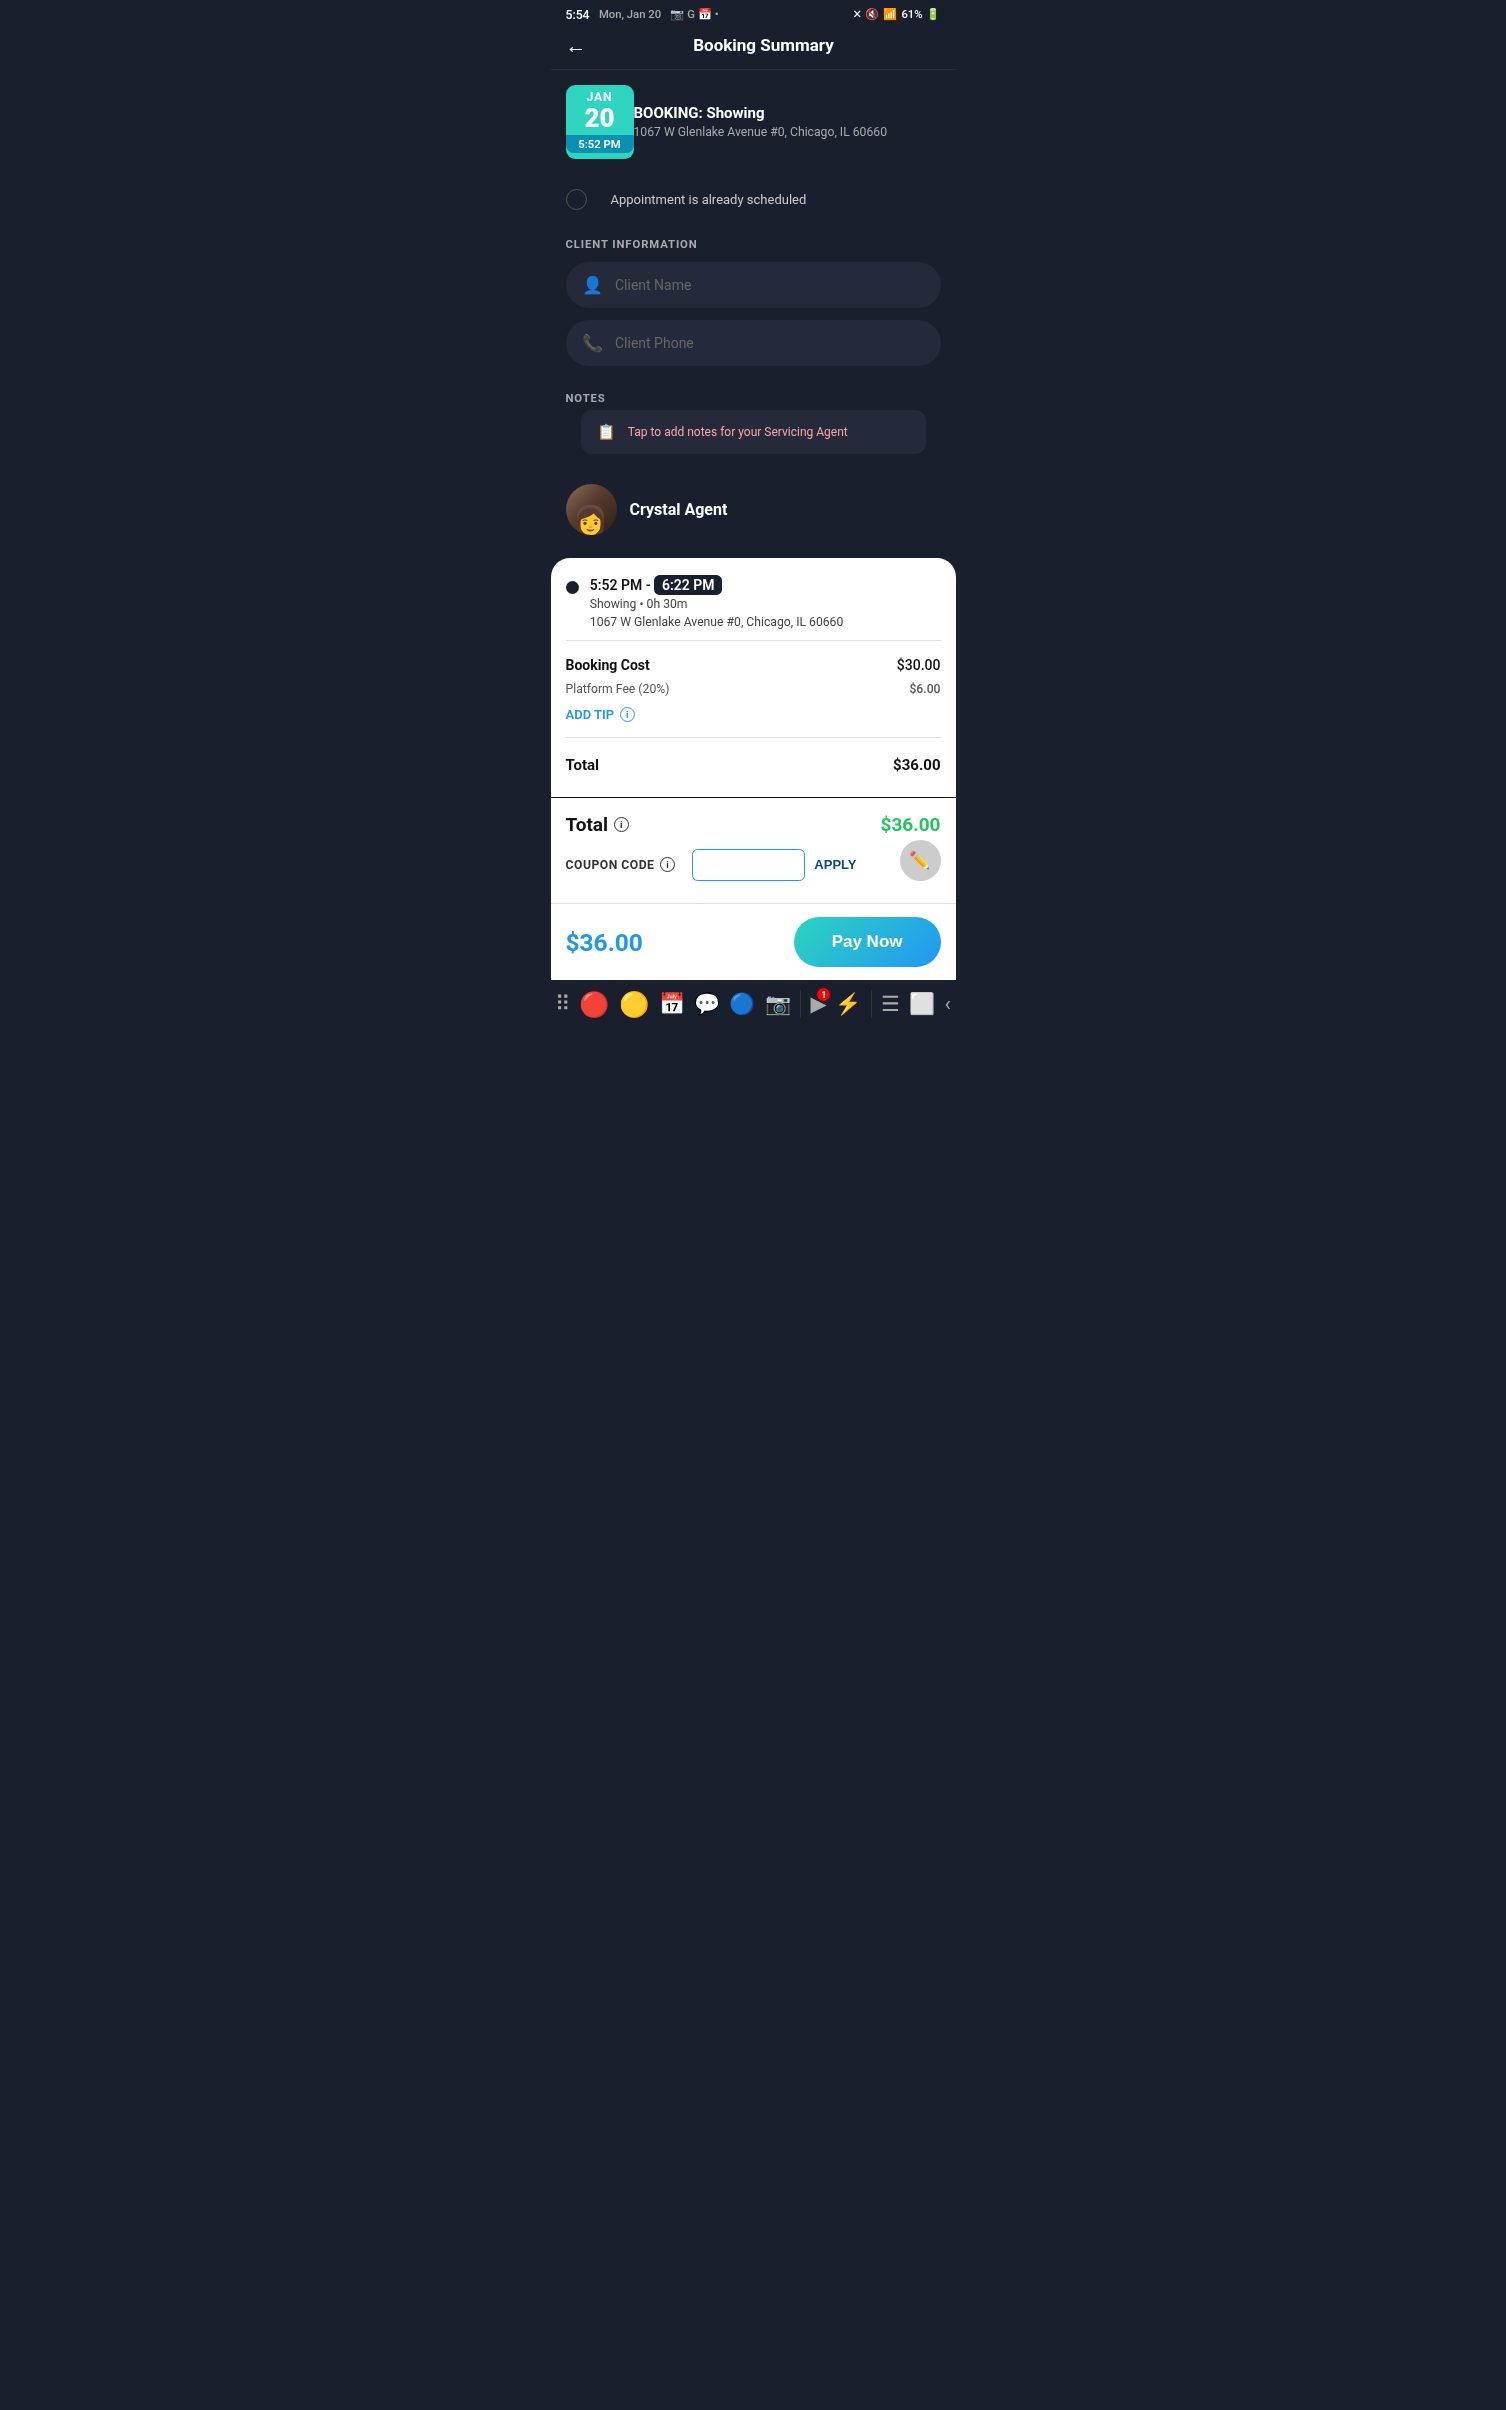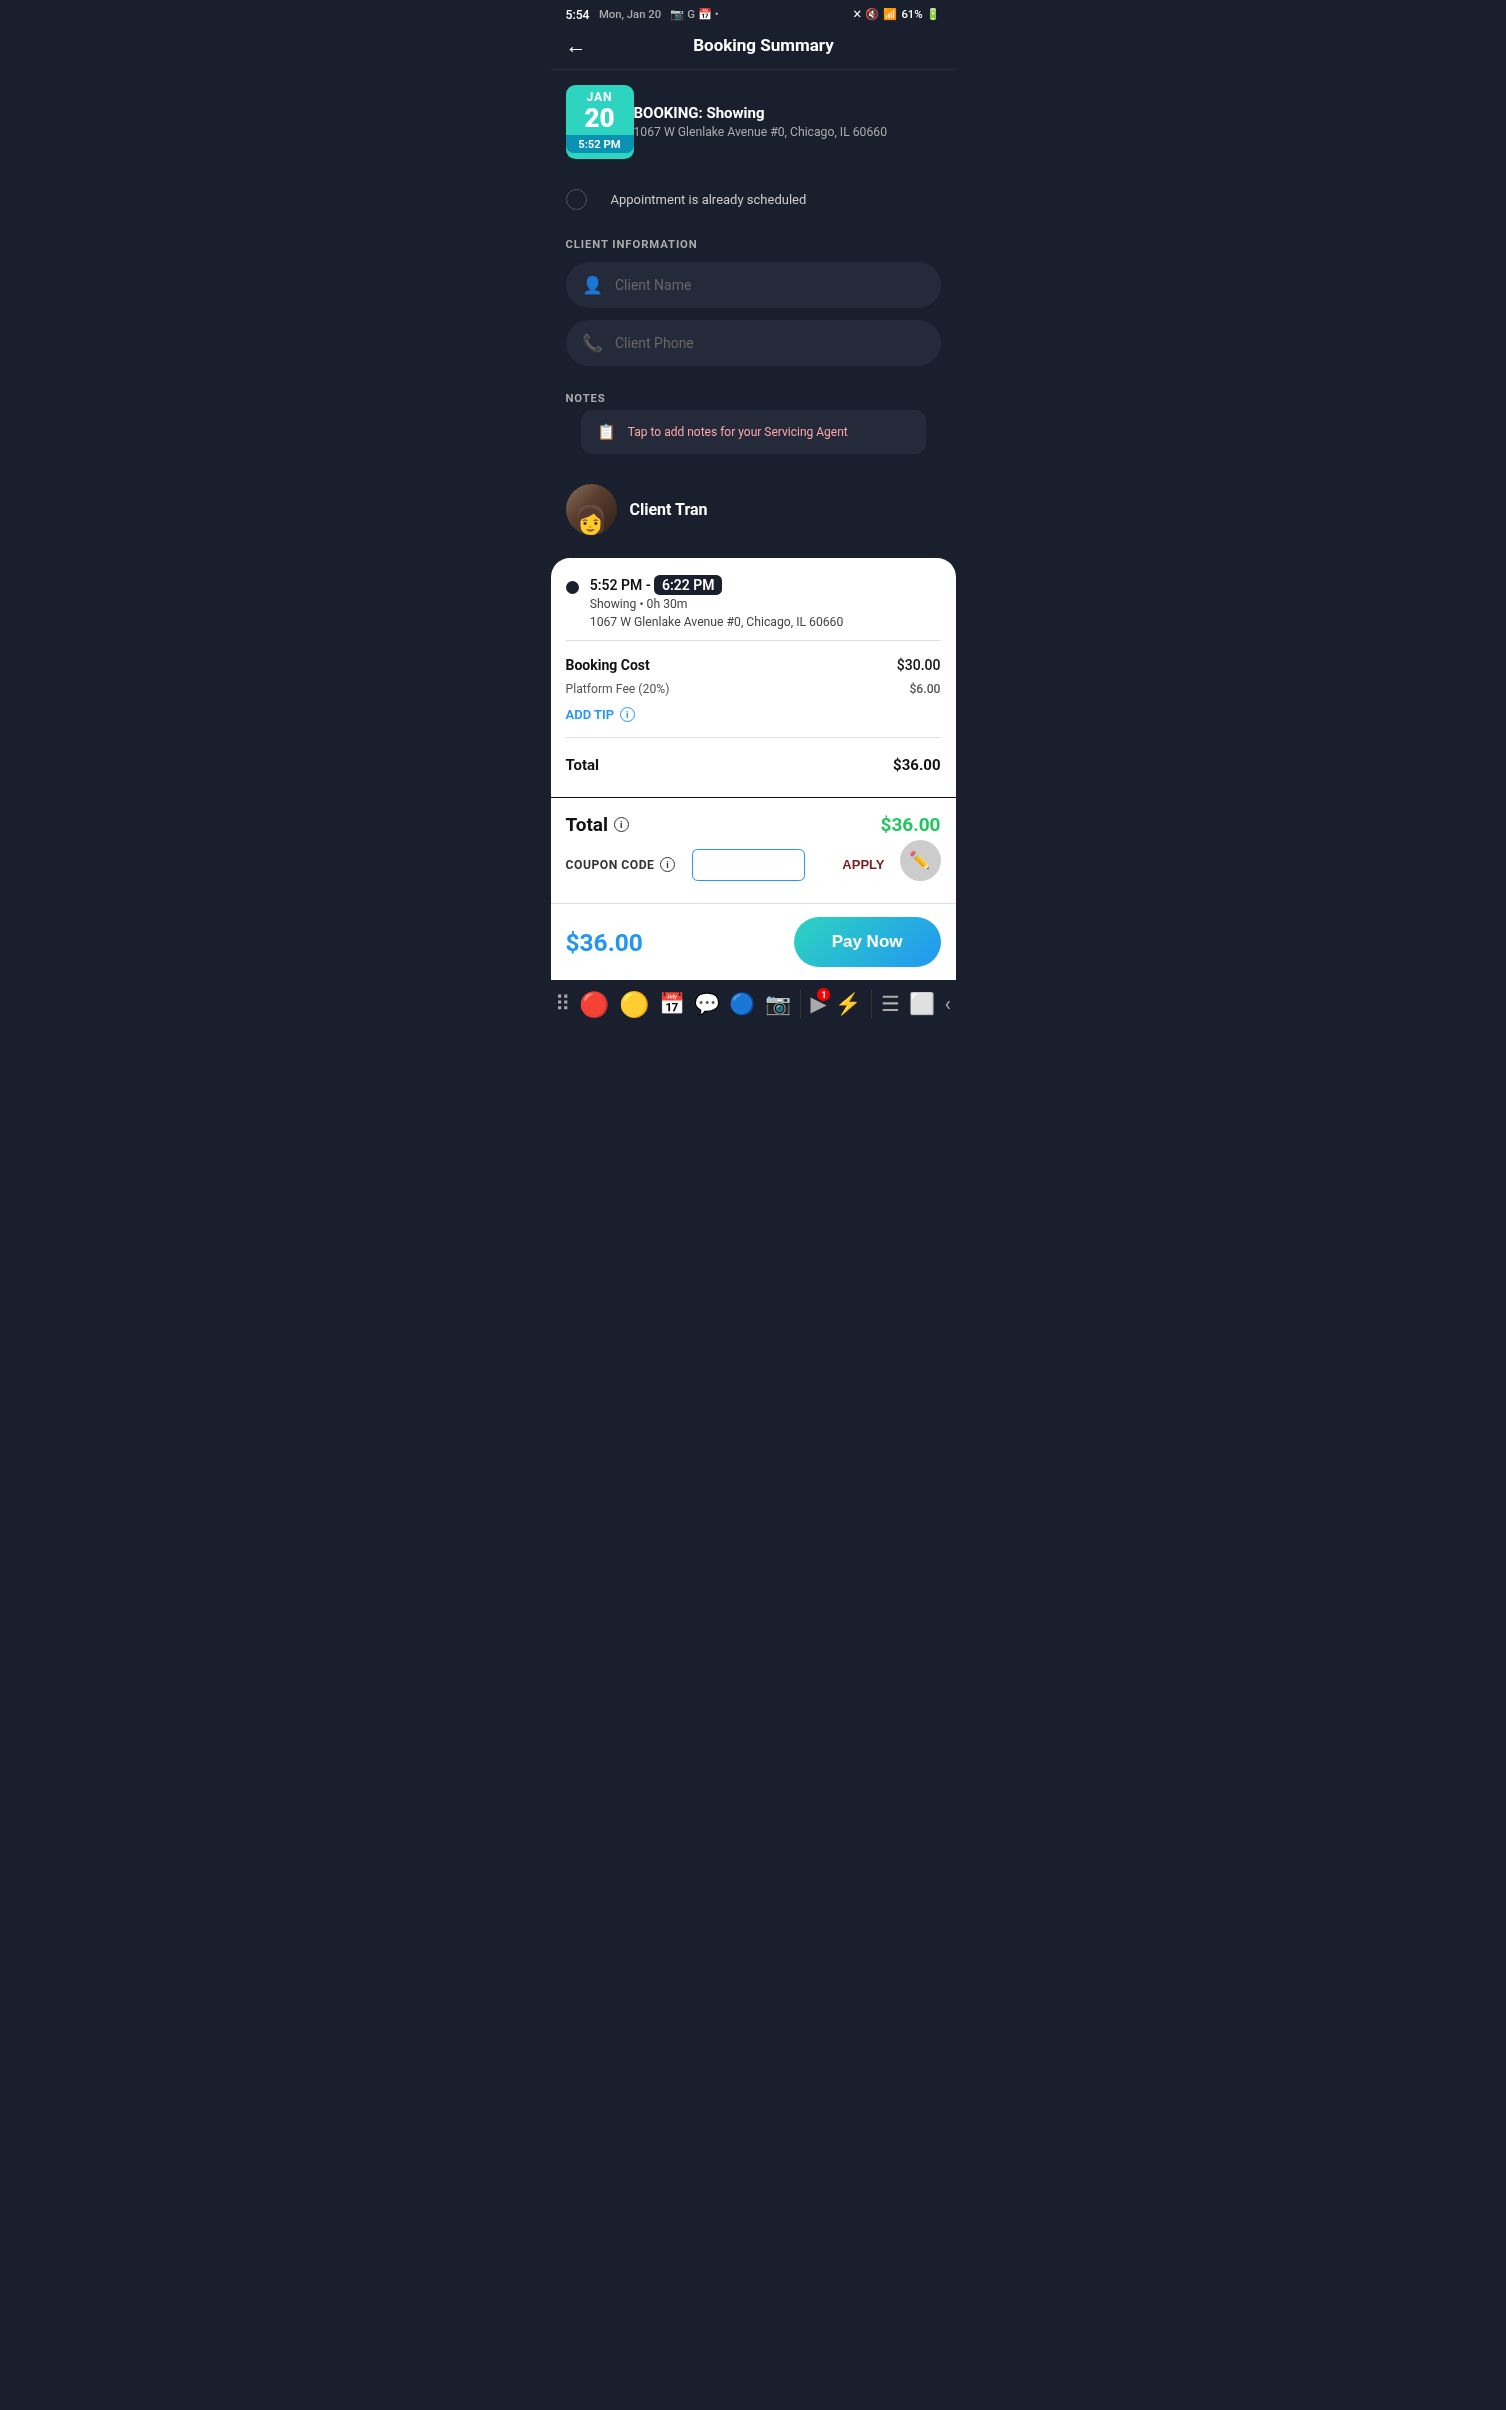--- a/index.html
+++ b/index.html
@@ -384,26 +384,25 @@
       border-radius: 5.6px;
       padding: 7.5px 11.3px;
       font-size: 13px;
       width: 113px;
       outline: none;
       margin-left: 3.8px;
     }
     .apply-btn {
       background: none;
       border: none;
-      color: #7f1d1d;
+      color: #0c4a6e;
       font-size: 13px;
       font-weight: 700;
       cursor: pointer;
       padding: 0 3.8px;
-      margin-left: 28px;
     }
 
     
     .edit-fab {
       position: absolute;
       right: 15px;
       width: 41px;
       height: 41px;
       border-radius: 50%;
       background: #ccc;
@@ -540,21 +539,21 @@
 <div class="section-label">NOTES</div>
 <div style="padding: 0 15px 15px; background: #1a1f2e;">
   <div class="notes-field">
     <span class="notes-icon">📋</span>
     <span class="notes-placeholder">Tap to add notes for your Servicing Agent</span>
   </div>
 </div>
 
 <div class="agent-row">
   <div class="agent-avatar"></div>
-  <span class="agent-name">Client Tran</span>
+  <span class="agent-name">Crystal Agent</span>
 </div>
 
 <div class="white-card">
 
   <div class="timeline-row">
     <div class="timeline-dot"></div>
     <div>
       <div class="time-range">
         <span>5:52 PM</span>
         <span> - </span>

